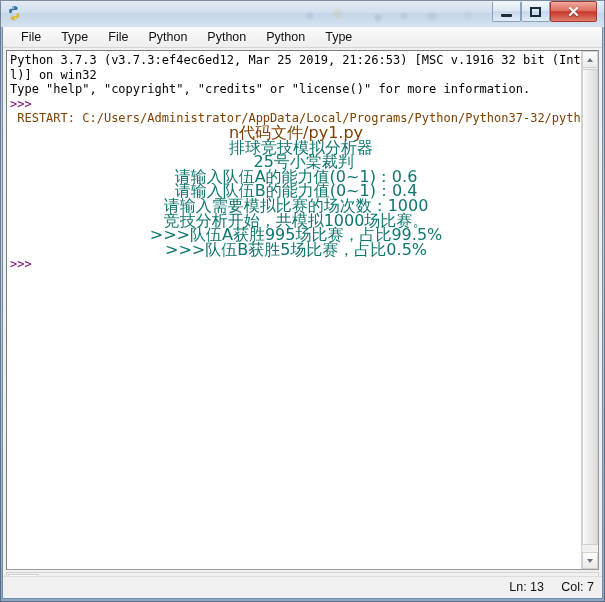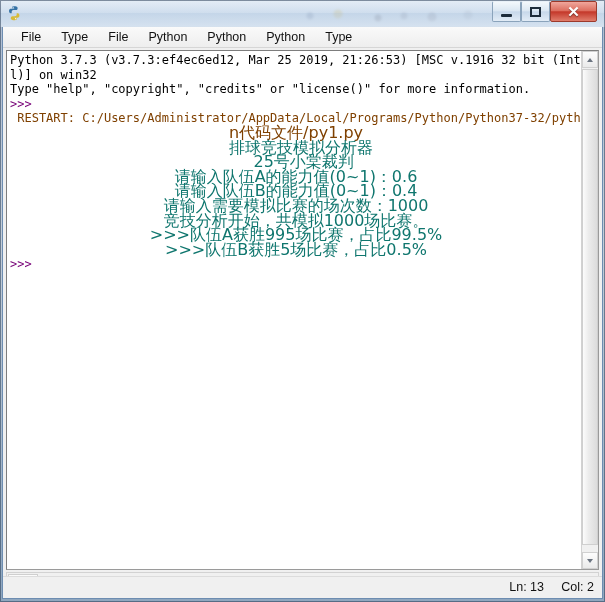--- a/index.html
+++ b/index.html
@@ -330,19 +330,19 @@
         </div>
       </div>
     </div>
 
     <div id="hscroll">
       <div id="hs-thumb"></div>
     </div>
 
     <div id="statusbar">
       <span id="status-ln">Ln: 13</span>
-      <span id="status-col">Col: 2</span>
+      <span id="status-col">Col: 7</span>
     </div>
 
   </div>
 </div>
 
 <div id="frame-outline"></div>
 
 </body></html>

